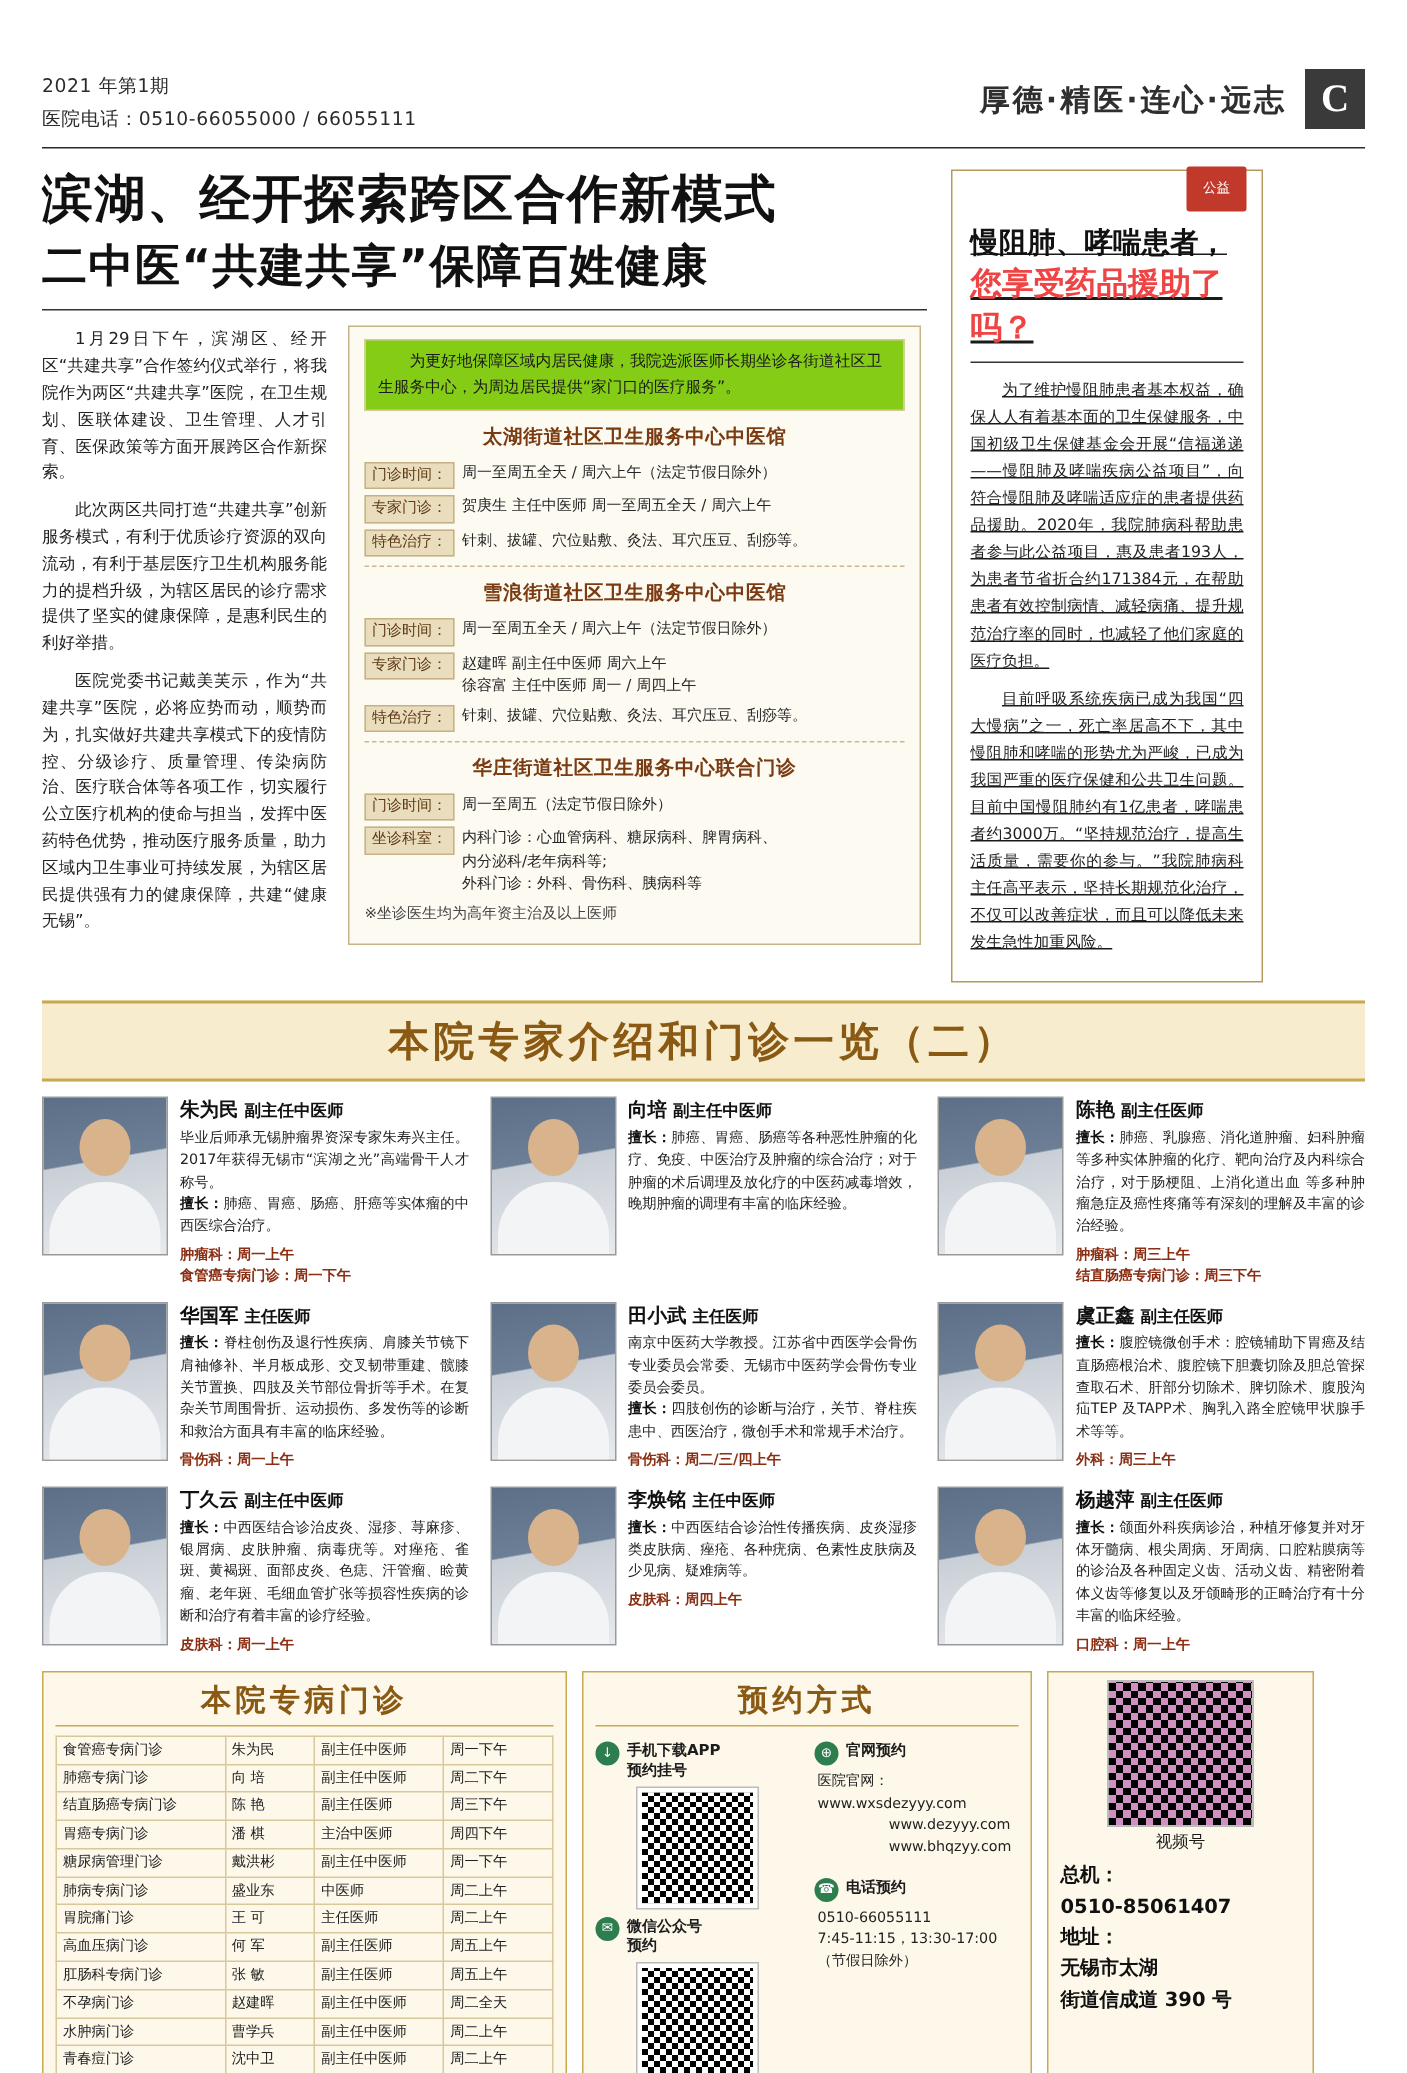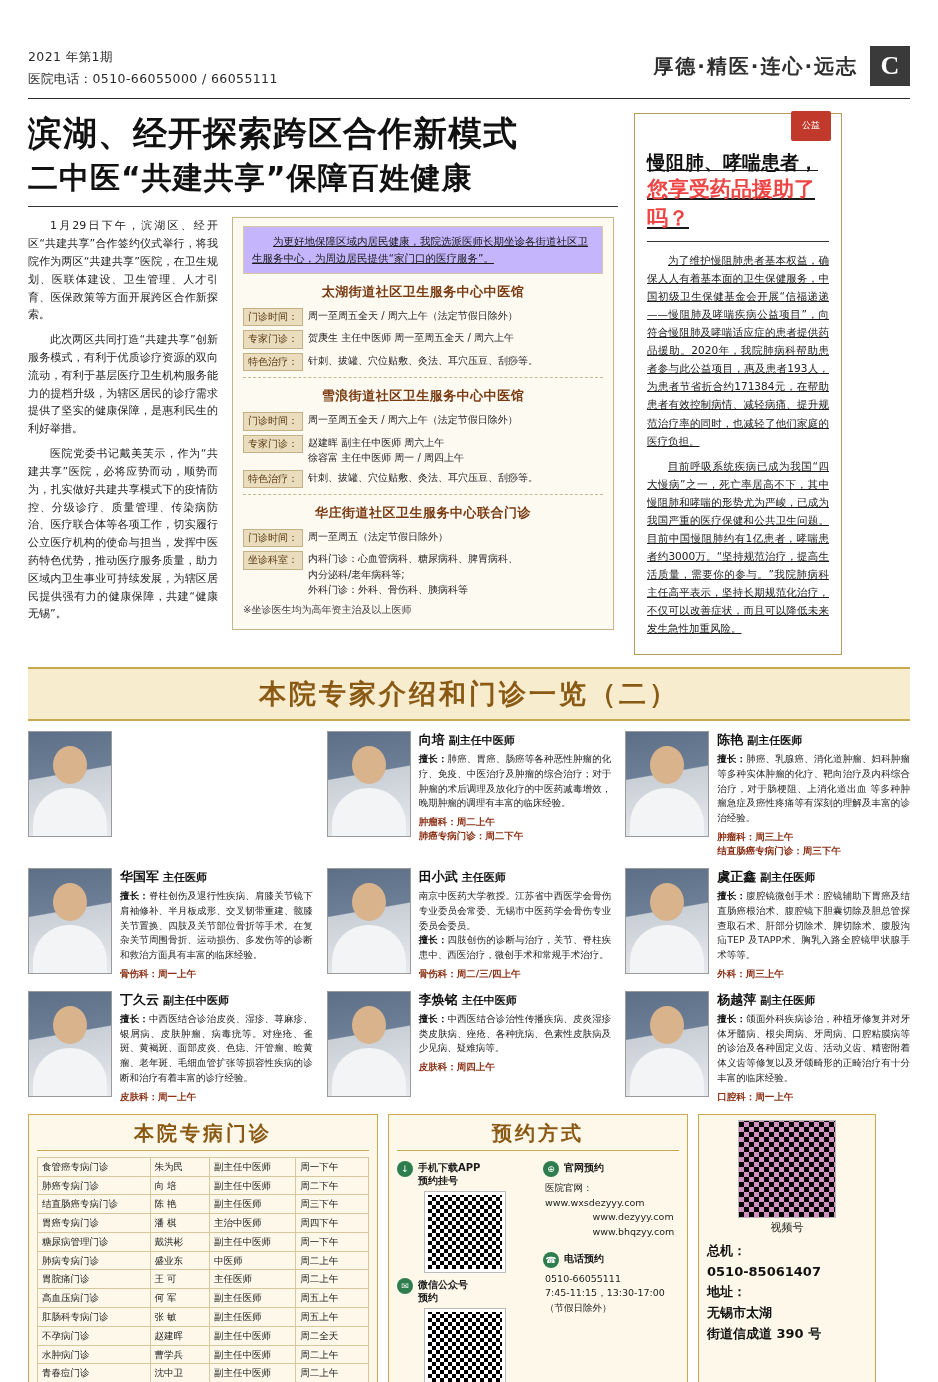--- a/index.html
+++ b/index.html
@@ -38,21 +38,21 @@
   .hl-rule{border:0;border-top:1px solid #333;margin:10px 0 10px 0;}
 
   .body-cols{display:flex;gap:14px;}
   .col-text{width:190px;font-size:11px;line-height:1.62;text-align:justify;color:#222;}
   .col-text p{margin:0 0 7px 0;text-indent:2em;}
 
   .infobox{
     width:382px;border:1px solid #c8b48a;background:#fdfaf2;
     padding:8px 10px;box-sizing:border-box;font-size:10.5px;line-height:1.6;
   }
-  .infobox .lead{text-indent:2em;background:#c4b5fd;border:1px solid #d9c89e;padding:6px 8px;margin-bottom:8px;text-decoration:underline;}
+  .infobox .lead{text-indent:2em;background:#84cc16;border:1px solid #d9c89e;padding:6px 8px;margin-bottom:8px;}
   .ib-title{
     text-align:center;font-weight:bold;font-size:13px;color:#7a3b12;margin:8px 0 5px;
     letter-spacing:.5px;
   }
   .ib-row{display:flex;margin-bottom:4px;align-items:flex-start;}
   .ib-tag{
     flex:0 0 auto;background:#e9ddbd;border:1px solid #c6b184;color:#5b3a14;
     font-size:10px;padding:1px 4px;margin-right:5px;white-space:nowrap;line-height:1.45;
   }
   .ib-val{flex:1;font-size:10px;line-height:1.55;color:#262626;}
@@ -249,29 +249,34 @@
   </div>
 
   <div class="section-band">
     <div class="t">本院专家介绍和门诊一览（二）</div>
   </div>
 
   <div class="experts">
 
     <div class="expert">
       <div class="photo"></div>
+      <div class="einfo">
+        <div class="ename"><span>朱为民</span><span class="title">副主任中医师</span></div>
+        <div class="edesc">毕业后师承无锡肿瘤界资深专家朱寿兴主任。2017年获得无锡市“滨湖之光”高端骨干人才称号。</div>
+        <div class="edesc"><b>擅长：</b><span>肺癌、胃癌、肠癌、肝癌等实体瘤的中西医综合治疗。</span></div>
+        <div class="eclinic" style="white-space:pre-line">肿瘤科：周一上午
+食管癌专病门诊：周一下午</div>
+      </div>
     </div>
 
     <div class="expert">
       <div class="photo"></div>
       <div class="einfo">
         <div class="ename"><span>向培</span><span class="title">副主任中医师</span></div>
         <div class="edesc"><b>擅长：</b><span>肺癌、胃癌、肠癌等各种恶性肿瘤的化疗、免疫、中医治疗及肿瘤的综合治疗；对于肿瘤的术后调理及放化疗的中医药减毒增效，晚期肿瘤的调理有丰富的临床经验。</span></div>
-        <div class="eclinic" style="white-space:pre-line">肿瘤科：周二上午
-肺癌专病门诊：周二下午</div>
       </div>
     </div>
 
     <div class="expert">
       <div class="photo"></div>
       <div class="einfo">
         <div class="ename"><span>陈艳</span><span class="title">副主任医师</span></div>
         <div class="edesc"><b>擅长：</b><span>肺癌、乳腺癌、消化道肿瘤、妇科肿瘤等多种实体肿瘤的化疗、靶向治疗及内科综合治疗，对于肠梗阻、上消化道出血 等多种肿瘤急症及癌性疼痛等有深刻的理解及丰富的诊治经验。</span></div>
         <div class="eclinic" style="white-space:pre-line">肿瘤科：周三上午
 结直肠癌专病门诊：周三下午</div>

